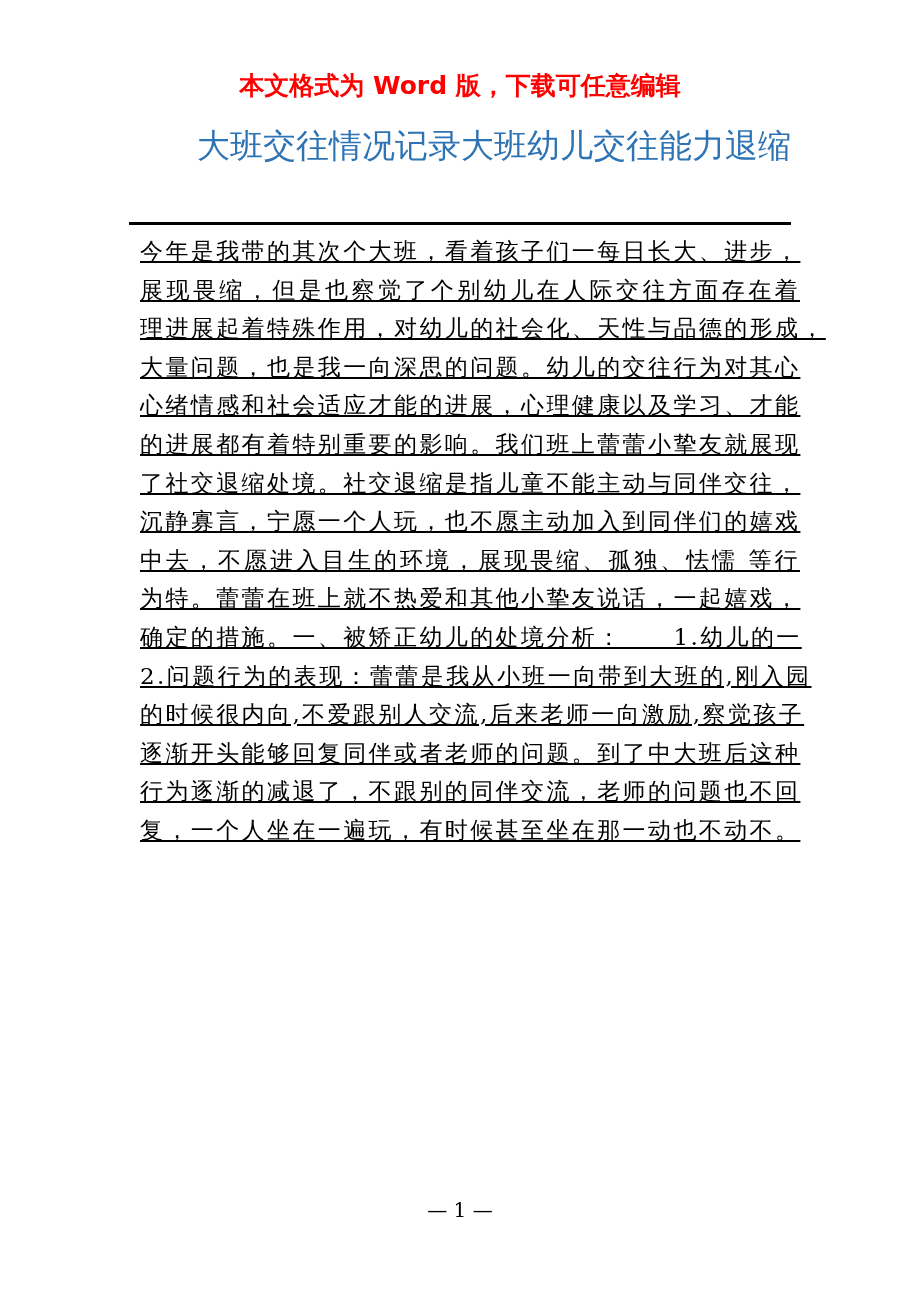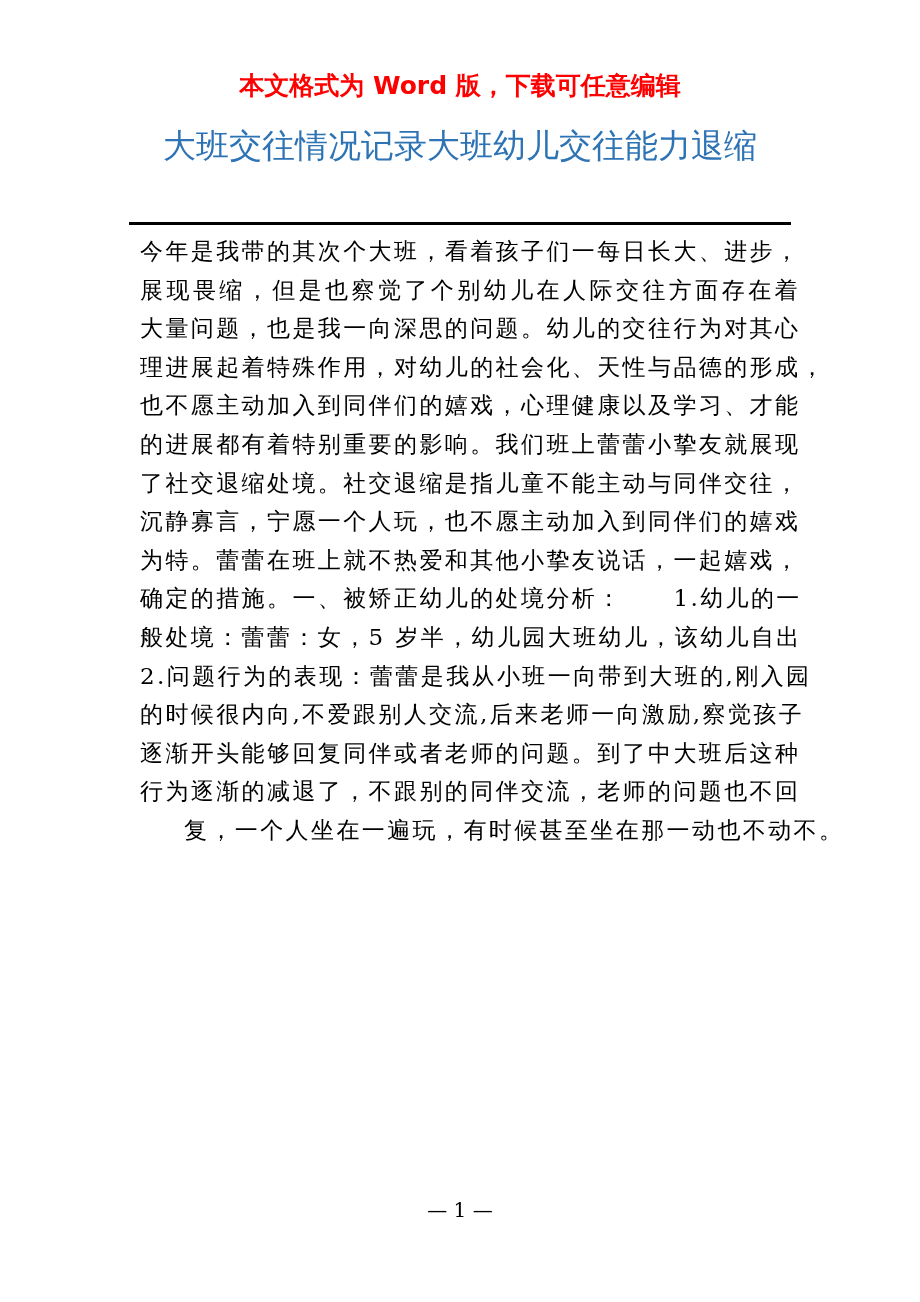--- a/index.html
+++ b/index.html
@@ -40,21 +40,21 @@
       top: 122px;
       left: 129px;
       width: 662px;
       text-align: center;
       color: #2e74b5;
       font-family: "DejaVu Sans", "Liberation Sans", sans-serif;
       font-size: 33px;
       line-height: 47px;
       letter-spacing: 0px;
     }
-    .title span { display: block; white-space: nowrap; }
+    .title span { display: block; white-space: nowrap; text-align: right; }
     .rule {
       position: absolute;
       top: 222px;
       left: 129px;
       width: 662px;
       height: 3px;
       background: #000000;
     }
     .body-text {
       position: absolute;
@@ -65,24 +65,24 @@
       font-family: "DejaVu Serif", "Liberation Serif", serif;
       font-size: 23px;
     }
     .line {
       height: 38.6px;
       line-height: 38.6px;
       white-space: nowrap;
       letter-spacing: 2.4px;
       text-align: justify;
       text-align-last: justify;
+      text-decoration: underline;
     }
     .line.last {
       text-align-last: justify;
-      margin-left: 44px;
     }
     .page-number {
       position: absolute;
       top: 1196px;
       left: 0;
       width: 920px;
       text-align: center;
       font-family: "DejaVu Serif", "Liberation Serif", serif;
       font-size: 20px;
       line-height: 28px;
@@ -98,29 +98,29 @@
 
   <div class="title">
     <span>大班交往情况记录大班幼儿交往能力退缩</span>
   </div>
 
   <div class="rule"></div>
 
   <div class="body-text">
     <div class="line">今年是我带的其次个大班，看着孩子们一每日长大、进步，</div>
     <div class="line">展现畏缩，但是也察觉了个别幼儿在人际交往方面存在着</div>
+    <div class="line">理进展起着特殊作用，对幼儿的社会化、天性与品德的形成，</div>
     <div class="line">大量问题，也是我一向深思的问题。幼儿的交往行为对其心</div>
-    <div class="line">理进展起着特殊作用，对幼儿的社会化、天性与品德的形成，</div>
-    <div class="line">也不愿主动加入到同伴们的嬉戏，心理健康以及学习、才能</div>
+    <div class="line">心绪情感和社会适应才能的进展，心理健康以及学习、才能</div>
     <div class="line">的进展都有着特别重要的影响。我们班上蕾蕾小挚友就展现</div>
     <div class="line">了社交退缩处境。社交退缩是指儿童不能主动与同伴交往，</div>
     <div class="line">沉静寡言，宁愿一个人玩，也不愿主动加入到同伴们的嬉戏</div>
+    <div class="line">中去，不愿进入目生的环境，展现畏缩、孤独、怯懦 等行</div>
     <div class="line">为特。蕾蕾在班上就不热爱和其他小挚友说话，一起嬉戏，</div>
     <div class="line">确定的措施。一、被矫正幼儿的处境分析：　　1.幼儿的一</div>
-    <div class="line">般处境：蕾蕾：女，5 岁半，幼儿园大班幼儿，该幼儿自出</div>
     <div class="line">2.问题行为的表现：蕾蕾是我从小班一向带到大班的,刚入园</div>
     <div class="line">的时候很内向,不爱跟别人交流,后来老师一向激励,察觉孩子</div>
     <div class="line">逐渐开头能够回复同伴或者老师的问题。到了中大班后这种</div>
     <div class="line">行为逐渐的减退了，不跟别的同伴交流，老师的问题也不回</div>
     <div class="line last">复，一个人坐在一遍玩，有时候甚至坐在那一动也不动不。</div>
   </div>
 
   <div class="page-number">— 1 —</div>
 
 </div>

